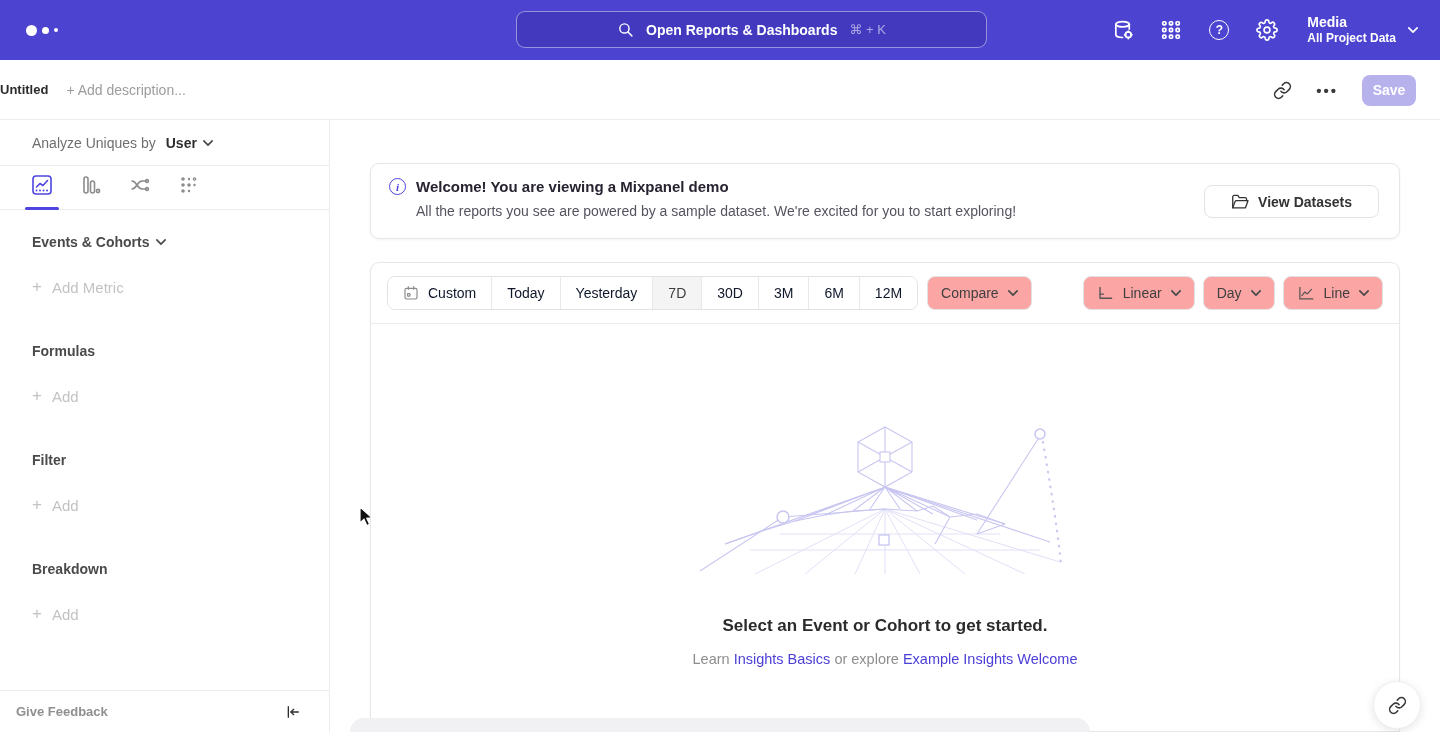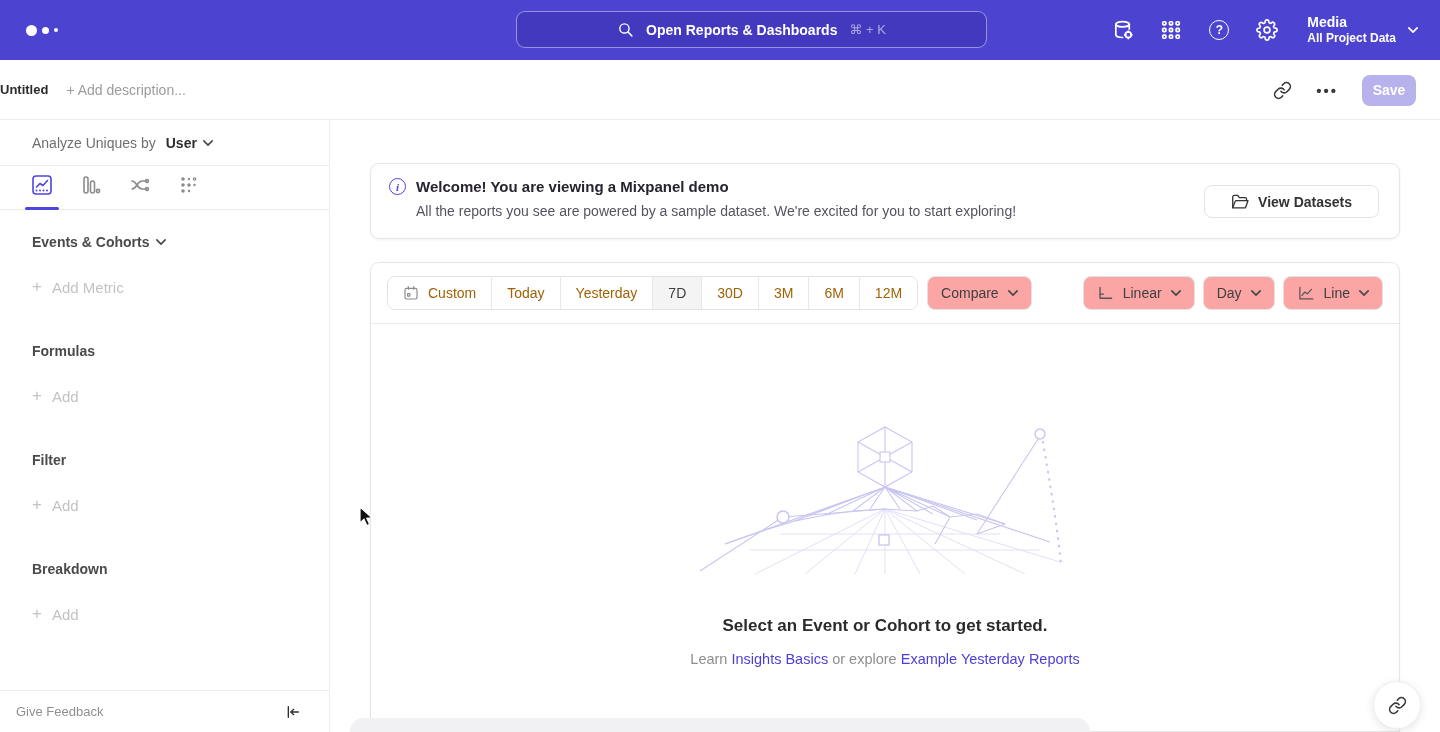--- a/index.html
+++ b/index.html
@@ -68,21 +68,21 @@
   .vistab.active::after { content:""; position:absolute; left:-7px; bottom:0; width:34px;
                           height:3px; border-radius:2px; background:#4f44e0; }
   .sectlabel { margin:24px 0 0 32px; font-size:14px; font-weight:600; color:#4a4a4a;
                display:flex; align-items:center; gap:7px; }
   .addrow { margin:27px 0 0 32px; font-size:15px; color:#c3c3c3; display:flex;
             align-items:center; gap:10px; cursor:pointer; }
   .addrow .plus { font-size:17px; font-weight:400; }
   .sectlabel.gap { margin-top:46px; }
   .sidebottom { position:absolute; left:0; bottom:0; width:329px; height:42px;
                 border-top:1px solid #ececec; display:flex; align-items:center;
-                justify-content:space-between; padding:0 28px 0 16px; background:#fff; }
+                justify-content:space-between; padding:0 28px 0 16px; background:#fff;font-weight:bold; }
   .feedback { font-size:13px; color:#8f8f8f; cursor:pointer; }
 
   
   .main { position:absolute; left:330px; top:120px; width:1110px; height:612px; background:#fff; }
   .banner { position:absolute; left:40px; top:43px; width:1030px; height:76px; background:#fff;
             border:1px solid #e7e7e7; border-radius:9px;
             box-shadow:0 1px 3px rgba(20,20,43,0.05); }
   .bannerleft { position:absolute; left:18px; top:12px; display:flex; gap:10px; }
   .infoicon { width:17px; height:17px; border:1.6px solid #4f44e0; border-radius:50%;
               color:#4f44e0; font-size:11px; font-weight:700; font-style:italic;
@@ -96,21 +96,21 @@
             cursor:pointer; font-family:"Liberation Sans", sans-serif; }
 
   .card { position:absolute; left:40px; top:142px; width:1030px; height:470px; background:#fff;
           border:1px solid #e7e7e7; border-radius:9px 9px 0 0;
           box-shadow:0 1px 3px rgba(20,20,43,0.04); }
   .controls { height:61px; display:flex; align-items:center; padding:0 16px;
               border-bottom:1px solid #ececec; }
   .seggroup { display:flex; align-items:stretch; height:34px; border:1px solid #e2e2e2;
               border-radius:8px; overflow:hidden; }
   .seg { display:flex; align-items:center; gap:9px; padding:0 15px; font-size:14px;
-         color:#a16207; cursor:pointer; border-left:1px solid #e9e9e9; background:#fff;
+         color:#0f172a; cursor:pointer; border-left:1px solid #e9e9e9; background:#fff;
          white-space:nowrap; }
   .seg:first-child { border-left:none; }
   .seg.selected { background:#f4f4f4; color:#3d3d3d; font-weight:500; }
   .ctrlbtn { height:34px; border:1px solid #e2e2e2; border-radius:8px; background:#fca5a5;
              display:flex; align-items:center; gap:9px; padding:0 13px; font-size:14px;
              color:#3f3f3f; font-weight:500; cursor:pointer;
              font-family:"Liberation Sans", sans-serif; }
   .compare { margin-left:9px; }
   .rightctrls { margin-left:auto; display:flex; gap:8px; }
 
@@ -400,21 +400,21 @@
             <circle cx="345" cy="10" r="5" fill="#fff" stroke-width="1.5"></circle>
             <rect x="184" y="111" width="10" height="10" fill="#fff" stroke-width="1.3"></rect>
           </g>
           <path d="M348 18 C355 60 362 100 366 140" stroke="#c8c6f0" stroke-width="2.2" stroke-linecap="round" stroke-dasharray="0.5 7"></path>
         </svg>
         <div class="eheading">Select an Event or Cohort to get started.</div>
         <div class="esub">
           <span>Learn</span>
           <a>Insights Basics</a>
           <span>or explore</span>
-          <a>Example Yesterday Reports</a>
+          <a>Example Insights Welcome</a>
         </div>
       </div>
     </div>
   </main>
 
   <div class="bottomsheet"></div>
 
   <button class="fab">
     <svg class="stroke" width="19" height="19" viewBox="0 0 24 24" stroke="#3a3a3a" stroke-width="2">
       <path d="M10 13a5 5 0 0 0 7.54.54l3-3a5 5 0 0 0-7.07-7.07l-1.72 1.71"></path>

